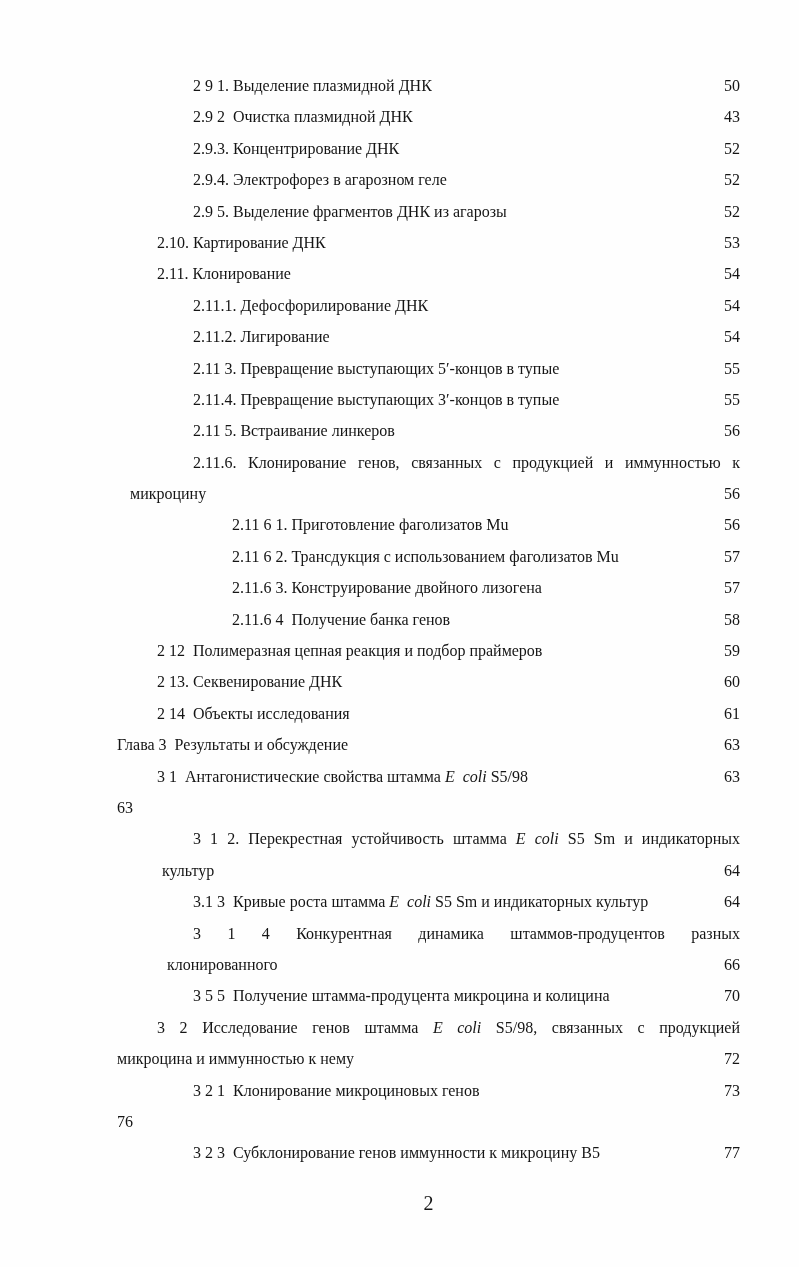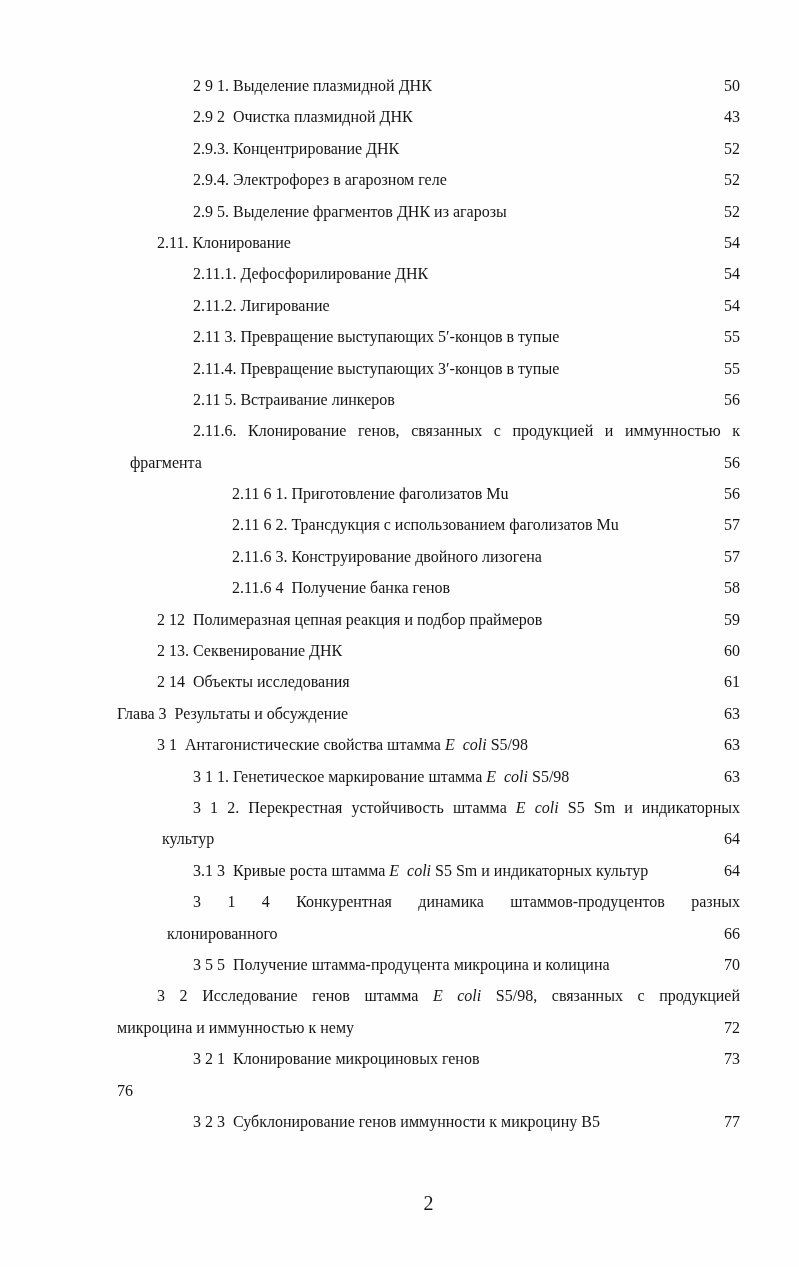--- a/index.html
+++ b/index.html
@@ -55,38 +55,39 @@
 </head>
 <body>
 
 <div class="page">
   <div class="toc">
       <div class="row"><span class="label" style="padding-left: 76px;"><span>2 9 1. Выделение плазмидной ДНК</span></span><span class="page-num">50</span></div>
       <div class="row"><span class="label" style="padding-left: 76px;"><span>2.9 2  Очистка плазмидной ДНК</span></span><span class="page-num">43</span></div>
       <div class="row"><span class="label" style="padding-left: 76px;"><span>2.9.3. Концентрирование ДНК</span></span><span class="page-num">52</span></div>
       <div class="row"><span class="label" style="padding-left: 76px;"><span>2.9.4. Электрофорез в агарозном геле</span></span><span class="page-num">52</span></div>
       <div class="row"><span class="label" style="padding-left: 76px;"><span>2.9 5. Выделение фрагментов ДНК из агарозы</span></span><span class="page-num">52</span></div>
+      <div class="row"><span class="label" style="padding-left: 40px;"><span>2.10. Картирование ДНК</span></span><span class="page-num">53</span></div>
       <div class="row"><span class="label" style="padding-left: 40px; text-align: center;"><span>2.11. Клонирование</span></span><span class="page-num">54</span></div>
       <div class="row"><span class="label" style="padding-left: 76px;"><span>2.11.1. Дефосфорилирование ДНК</span></span><span class="page-num">54</span></div>
       <div class="row"><span class="label" style="padding-left: 76px;"><span>2.11.2. Лигирование</span></span><span class="page-num">54</span></div>
       <div class="row"><span class="label" style="padding-left: 76px;"><span>2.11 3. Превращение выступающих 5′-концов в тупые</span></span><span class="page-num">55</span></div>
       <div class="row"><span class="label" style="padding-left: 76px;"><span>2.11.4. Превращение выступающих 3′-концов в тупые</span></span><span class="page-num">55</span></div>
       <div class="row"><span class="label" style="padding-left: 76px;"><span>2.11 5. Встраивание линкеров</span></span><span class="page-num">56</span></div>
       <div class="jrow" style="padding-left: 76px;"><span>2.11.6. Клонирование генов, связанных с продукцией и иммунностью к</span></div>
-      <div class="row"><span class="label" style="padding-left: 13px;"><span>фрагмента</span></span><span class="page-num">56</span></div>
+      <div class="row"><span class="label" style="padding-left: 13px;"><span>микроцину</span></span><span class="page-num">56</span></div>
       <div class="row"><span class="label" style="padding-left: 115px;"><span>2.11 6 1. Приготовление фаголизатов Mu</span></span><span class="page-num">56</span></div>
       <div class="row"><span class="label" style="padding-left: 115px;"><span>2.11 6 2. Трансдукция с использованием фаголизатов Mu</span></span><span class="page-num">57</span></div>
       <div class="row"><span class="label" style="padding-left: 115px;"><span>2.11.6 3. Конструирование двойного лизогена</span></span><span class="page-num">57</span></div>
       <div class="row"><span class="label" style="padding-left: 115px;"><span>2.11.6 4  Получение банка генов</span></span><span class="page-num">58</span></div>
       <div class="row"><span class="label" style="padding-left: 40px;"><span>2 12  Полимеразная цепная реакция и подбор праймеров</span></span><span class="page-num">59</span></div>
       <div class="row"><span class="label" style="padding-left: 40px;"><span>2 13. Секвенирование ДНК</span></span><span class="page-num">60</span></div>
       <div class="row"><span class="label" style="padding-left: 40px;"><span>2 14  Объекты исследования</span></span><span class="page-num">61</span></div>
       <div class="row"><span class="label" style="padding-left: 0px;"><span>Глава 3  Результаты и обсуждение</span></span><span class="page-num">63</span></div>
       <div class="row"><span class="label" style="padding-left: 40px;"><span>3 1  Антагонистические свойства штамма </span><span class="it">E  coli</span><span> S5/98</span></span><span class="page-num">63</span></div>
-      <div class="row"><span class="label" style="padding-left: 76px;"><span>3 1 1. Генетическое маркирование штамма </span><span class="it">E  coli</span><span> S5/98</span></span><span class="page-num">63</span></div>
+      <div class="row"><span class="page-num">63</span></div>
       <div class="jrow" style="padding-left: 76px;"><span>3 1 2. Перекрестная устойчивость штамма </span><span class="it">E  coli</span><span> S5 Sm и индикаторных</span></div>
       <div class="row"><span class="label" style="padding-left: 45px;"><span>культур</span></span><span class="page-num">64</span></div>
       <div class="row"><span class="label" style="padding-left: 76px;"><span>3.1 3  Кривые роста штамма </span><span class="it">E  coli</span><span> S5 Sm и индикаторных культур</span></span><span class="page-num">64</span></div>
       <div class="jrow" style="padding-left: 76px;"><span>3 1 4  Конкурентная динамика штаммов-продуцентов разных</span></div>
       <div class="row"><span class="label" style="padding-left: 50px;"><span>клонированного</span></span><span class="page-num">66</span></div>
       <div class="row"><span class="label" style="padding-left: 76px;"><span>3 5 5  Получение штамма-продуцента микроцина и колицина</span></span><span class="page-num">70</span></div>
       <div class="jrow" style="padding-left: 40px;"><span>3 2  Исследование генов штамма </span><span class="it">E  coli</span><span> S5/98, связанных с продукцией</span></div>
       <div class="row"><span class="label" style="padding-left: 0px;"><span>микроцина и иммунностью к нему</span></span><span class="page-num">72</span></div>
       <div class="row"><span class="label" style="padding-left: 76px;"><span>3 2 1  Клонирование микроциновых генов</span></span><span class="page-num">73</span></div>
       <div class="row"><span class="page-num">76</span></div>

